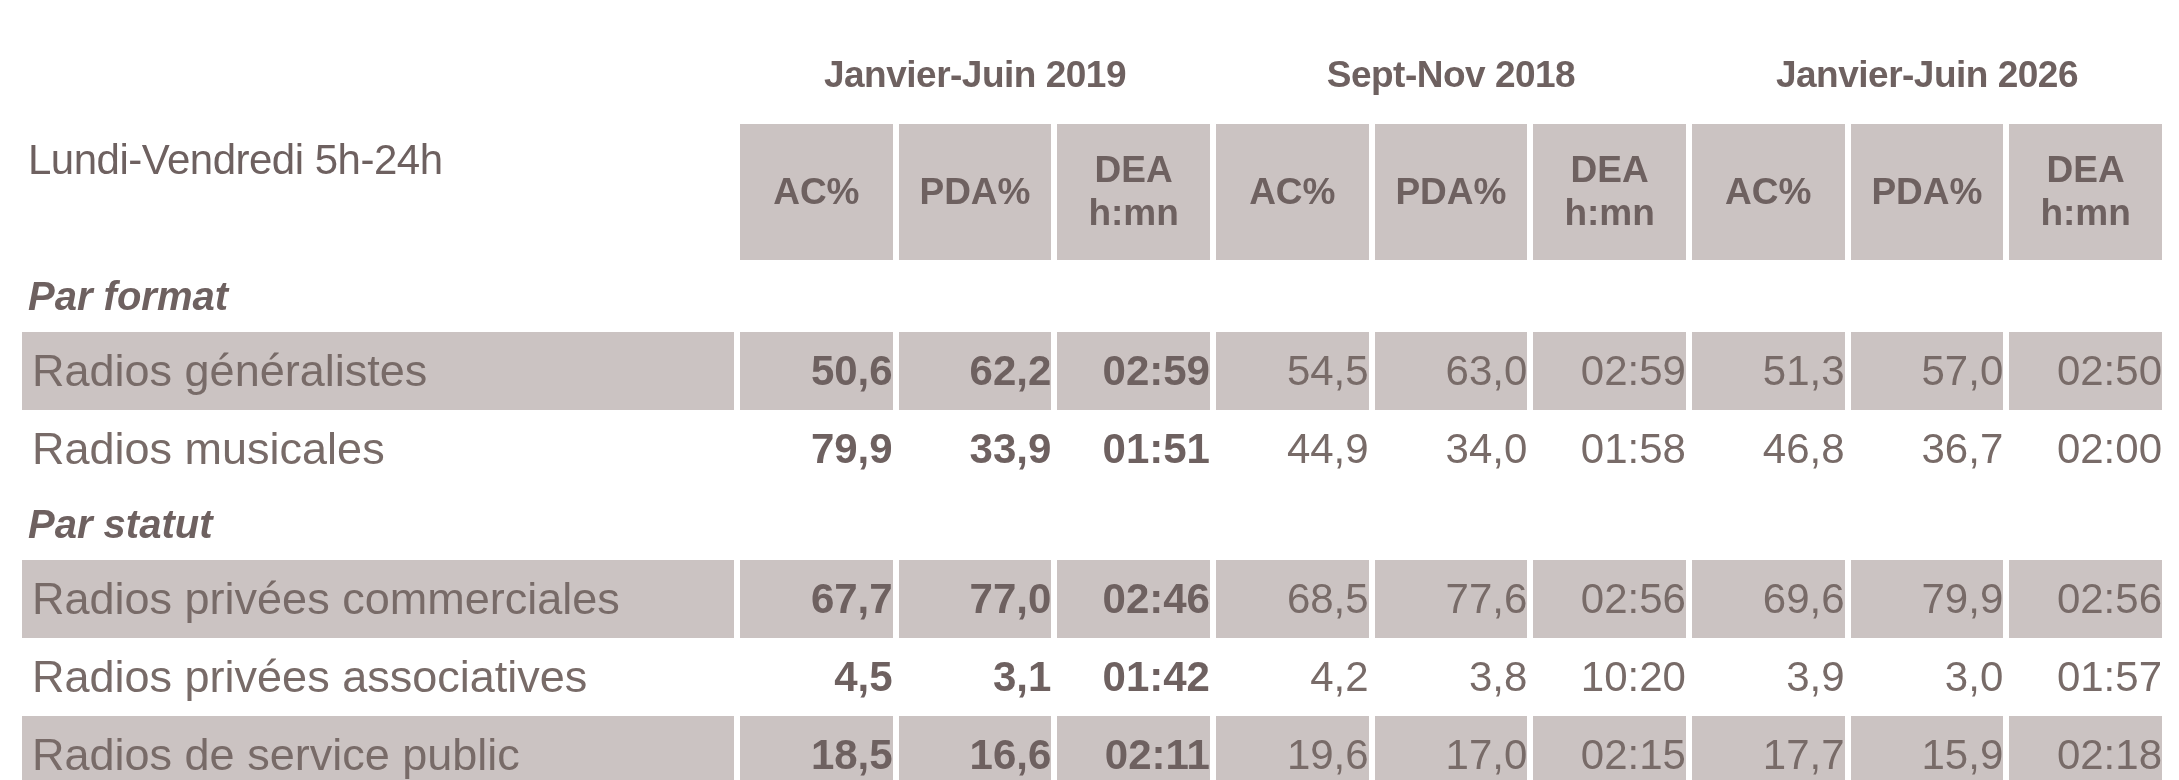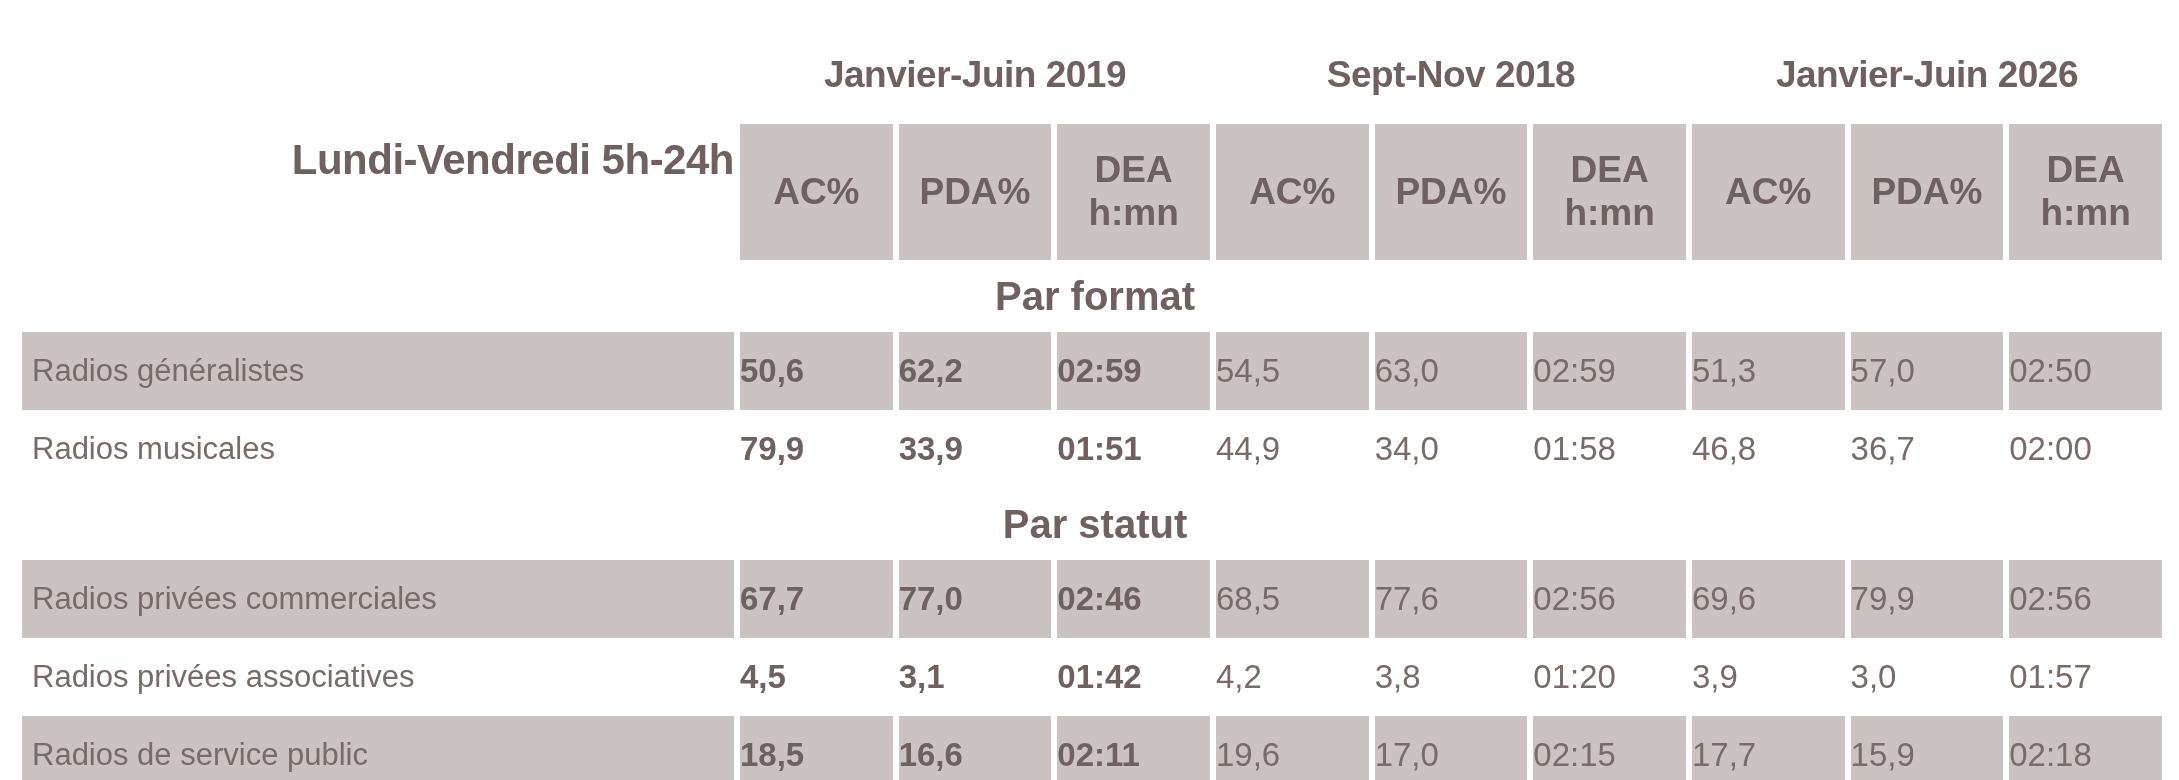--- a/index.html
+++ b/index.html
@@ -22,40 +22,40 @@
   .r-metric td{height:124px;}
   .r-section td{height:72px;}
   .r-data td{height:78px;}
   
   .period{
     font-weight:bold;font-size:37px;color:#6e6160;
     text-align:center;vertical-align:bottom;padding-bottom:28px;
     letter-spacing:-0.5px;
   }
   .axis-label{
-    font-weight:bold;font-size:42px;color:#6e6160;
-    text-align:right;vertical-align:top;padding-top:12px;padding-left:6px;
+    font-weight:normal;font-size:42px;color:#6e6160;
+    text-align:left;vertical-align:top;padding-top:12px;padding-left:6px;
     letter-spacing:-0.5px;
   }
   .metric{
     font-weight:bold;font-size:37px;color:#6e6160;
     text-align:center;vertical-align:middle;line-height:1.15;
   }
   .section-title{
     font-weight:bold;font-size:40px;color:#6e6160;
-    text-align:center;vertical-align:middle;padding-left:6px;
+    text-align:left;vertical-align:middle;padding-left:6px;font-style:italic;
   }
   .rowlabel{
-    font-size:31px;color:#786b68;
+    font-size:45px;color:#786b68;
     text-align:left;vertical-align:middle;padding-left:10px;
     white-space:nowrap;
   }
   .val{
-    font-size:33px;color:#786b68;
-    text-align:left;vertical-align:middle;margin-left:23px;
+    font-size:42px;color:#786b68;
+    text-align:right;vertical-align:middle;margin-left:23px;
   }
   .val.b{font-weight:bold;color:#6e6160;}
 </style>
 </head>
 <body>
 
 <table class="audience">
   <colgroup>
     <col style="width:712px">
     <col>
@@ -158,21 +158,21 @@
     <td class="val shaded">02:56</td>
   </tr>
 
   <tr class="r-data">
     <td class="rowlabel">Radios privées associatives</td>
     <td class="val b">4,5</td>
     <td class="val b">3,1</td>
     <td class="val b">01:42</td>
     <td class="val">4,2</td>
     <td class="val">3,8</td>
-    <td class="val">01:20</td>
+    <td class="val">10:20</td>
     <td class="val">3,9</td>
     <td class="val">3,0</td>
     <td class="val">01:57</td>
   </tr>
 
   <tr class="r-data">
     <td class="rowlabel shaded">Radios de service public</td>
     <td class="val b shaded">18,5</td>
     <td class="val b shaded">16,6</td>
     <td class="val b shaded">02:11</td>

